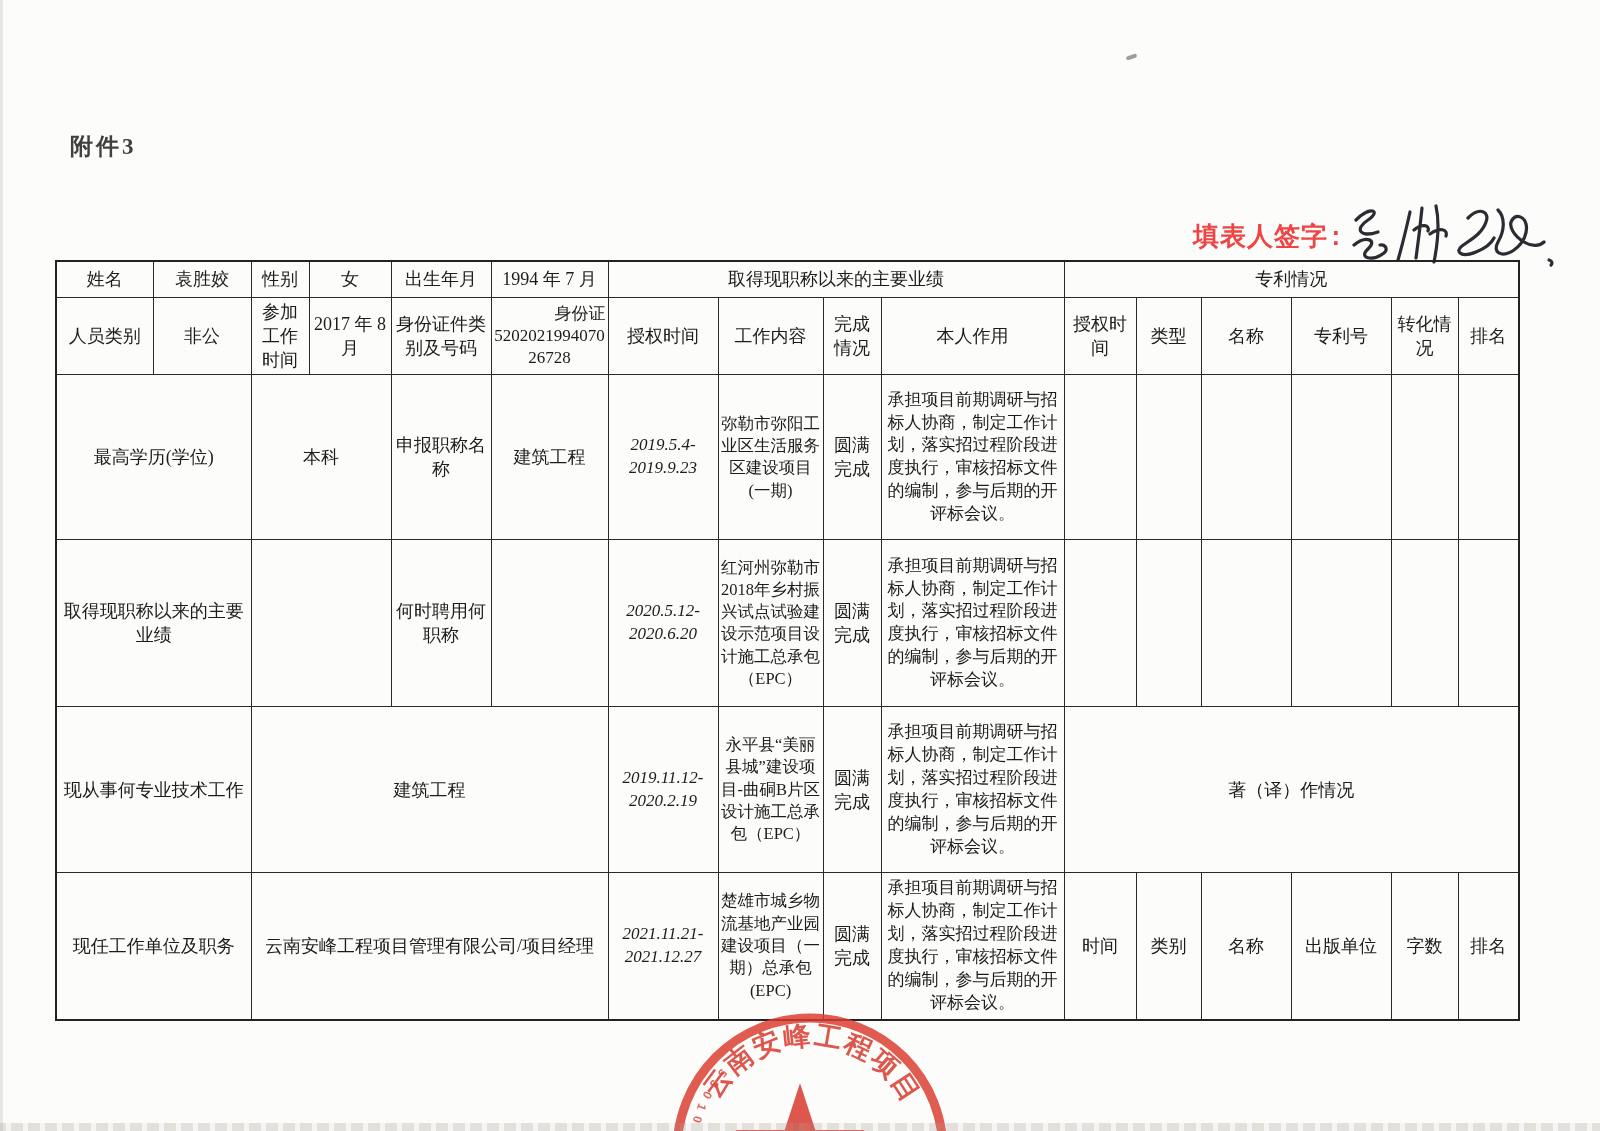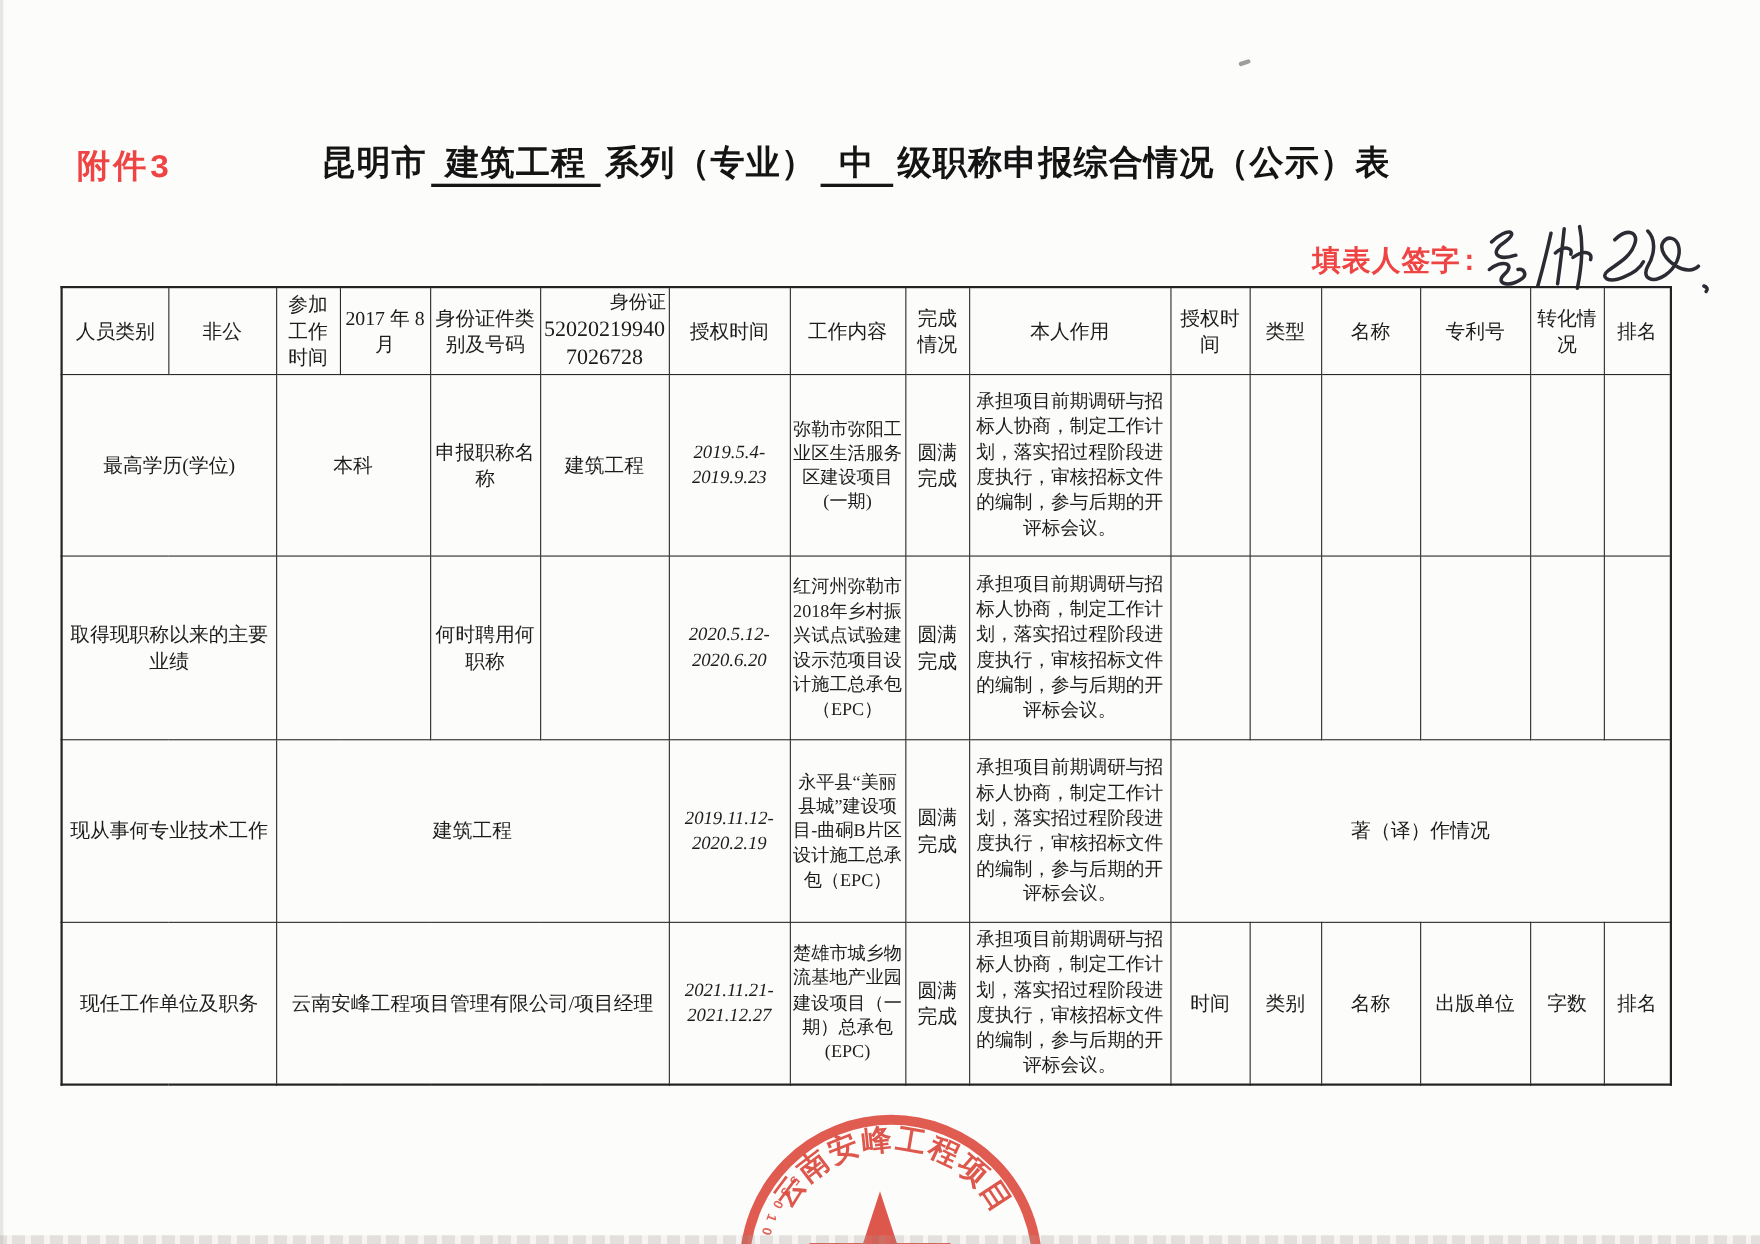--- a/index.html
+++ b/index.html
@@ -8,60 +8,59 @@
     background:#fcfcfb;overflow:hidden;
     font-family:"Liberation Serif","DejaVu Serif",serif;color:#1c1c1c;
   }
   
   .edge-left{position:absolute;left:0;top:0;width:3px;height:100%;background:rgba(190,188,182,.35);}
   .edge-bottom{position:absolute;left:0;bottom:0;width:100%;height:8px;
     background:repeating-linear-gradient(90deg,rgba(170,160,150,.30) 0 6px,rgba(200,190,185,.12) 6px 11px,rgba(150,140,135,.25) 11px 17px);}
   .speck{position:absolute;left:1126px;top:55px;width:11px;height:4px;background:#6a6a6a;opacity:.65;border-radius:2px;transform:rotate(-18deg);}
 
   
-  .attach{position:absolute;left:70px;top:131px;font-family:Liberation Mono, monospace;
-    font-weight:700;font-size:30px;letter-spacing:3px;color:#ef4444;}
+  .attach{position:absolute;left:70px;top:131px;font-family:Liberation Serif, serif;
+    font-weight:700;font-size:23px;letter-spacing:3px;color:#404040;}
   .title{position:absolute;left:292px;top:127px;font-family:"Liberation Sans","DejaVu Sans",sans-serif;
     font-weight:700;font-size:31px;letter-spacing:1px;color:#141414;white-space:nowrap;}
   .title .ul{border-bottom:3px solid #161616;padding:0 13px 2px 13px;margin:0 4px;}
   .title .ul2{border-bottom:3px solid #161616;padding:0 17px 2px 17px;margin:0 4px;}
 
   
   .sig-label{position:absolute;left:1193px;top:219px;font-family:Liberation Mono, monospace;
     font-weight:600;font-size:26px;color:#ef4444;letter-spacing:1px;}
   .sig-svg{position:absolute;left:1344px;top:198px;}
 
   
   table.main{position:absolute;left:55px;top:260px;border-collapse:collapse;table-layout:fixed;width:1463px;
     font-size:18px;}
   table.main td{border:1.6px solid #2a2a2a;text-align:center;vertical-align:middle;padding:2px;
     overflow:hidden;line-height:1.35;}
   table.main{border:2.5px solid #232323;}
   td.project{text-align:left;padding:4px 6px;font-size:16.5px;line-height:1.42;}
   td.role{text-align:left;padding:4px 7px;font-size:17px;line-height:1.5;}
   td.period{font-size:17px;line-height:1.6;font-style:italic;}
   .idline{display:block;font-size:17px;line-height:1.3;text-align:right;}
-  .idnum{display:block;font-size:20px;line-height:1.3;word-break:break-all;}
+  .idnum{display:block;font-size:17px;line-height:1.3;word-break:break-all;}
   tr.hr1{height:36px;} tr.hr2{height:69px;}
   tr.br1{height:165px;} tr.br2{height:167px;} tr.br3{height:166px;} tr.br4{height:147px;}
 
   
   .seal{position:absolute;left:635px;top:1012px;opacity:.92;}
 </style>
 </head>
 <body>
 
 <div id="canvas">
 
   <div class="edge-left"></div>
   <div class="speck"></div>
 
   <div class="attach">附件3</div>
 
-  <div class="title"><span>昆明市</span><span class="ul">建筑工程</span><span>系列（专业）</span><span class="ul2">中</span><span>级职称申报综合情况（公示）表</span></div>
 
   <div class="sig-label">填表人签字:</div>
 
   <svg class="sig-svg" width="215" height="82" viewBox="0 0 215 82" aria-label="袁胜姣">
     <g fill="none" stroke="#2b2b33" stroke-width="3.2" stroke-linecap="round" stroke-linejoin="round">
       <path d="M12,22 C26,8 38,12 24,22 C10,31 16,40 34,34 M10,47 C22,37 34,42 24,51 C14,60 28,64 40,55 C44,52 42,46 36,47"></path>
       <path d="M66,14 C62,32 58,48 54,62 M78,10 C76,30 74,46 72,60 M70,32 C78,25 86,27 84,33 M92,8 C96,26 94,44 90,64 M86,36 C96,29 104,31 102,38"></path>
       <path d="M124,20 C136,8 146,14 142,24 C138,36 126,42 118,48 C110,54 118,60 132,54 C142,50 148,44 150,40 M154,12 C162,20 160,34 154,44 C148,55 158,60 170,52 C180,45 184,34 182,26 C180,18 172,16 168,22 C164,28 170,38 180,44 C188,49 196,48 200,44"></path>
       <path d="M205,62 C208,63 209,65 207,67"></path>
     </g>
@@ -81,20 +80,30 @@
         <col style="width:183px">
         <col style="width:72px">
         <col style="width:65px">
       <col style="width:90px">
         <col style="width:100px">
         <col style="width:67px">
         <col style="width:61px">
     </colgroup>
 
     <tbody>
+        <tr class="hr1">
+      <td>姓名</td>
+      <td>袁胜姣</td>
+      <td>性别</td>
+      <td>女</td>
+      <td>出生年月</td>
+      <td>1994 年 7 月</td>
+      <td colspan="4">取得现职称以来的主要业绩</td>
+      <td colspan="6">专利情况</td>
+    </tr>
 
     <tr class="hr2">
       <td>人员类别</td>
       <td>非公</td>
       <td>参加工作时间</td>
       <td>2017 年 8 月</td>
       <td>身份证件类别及号码</td>
       <td>
         <span class="idline">身份证</span>
         <span class="idnum">520202199407026728</span>

